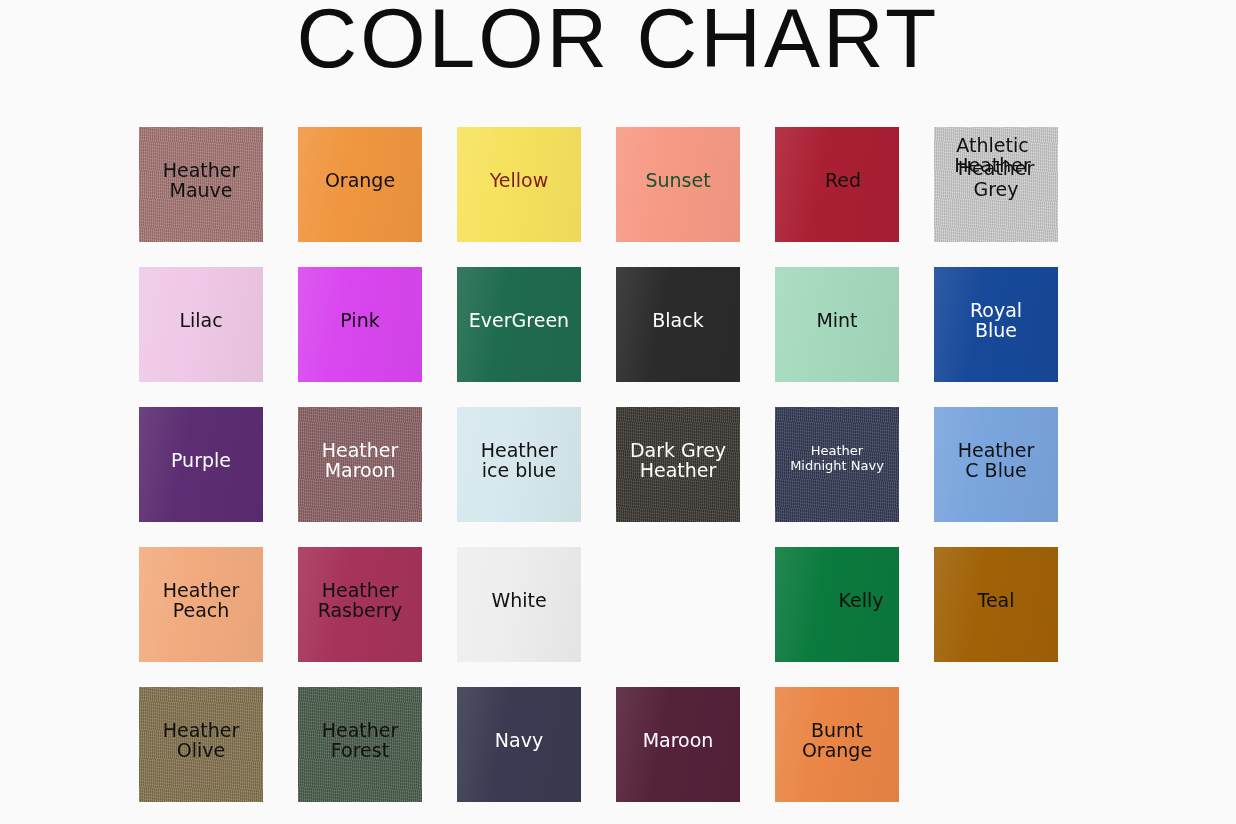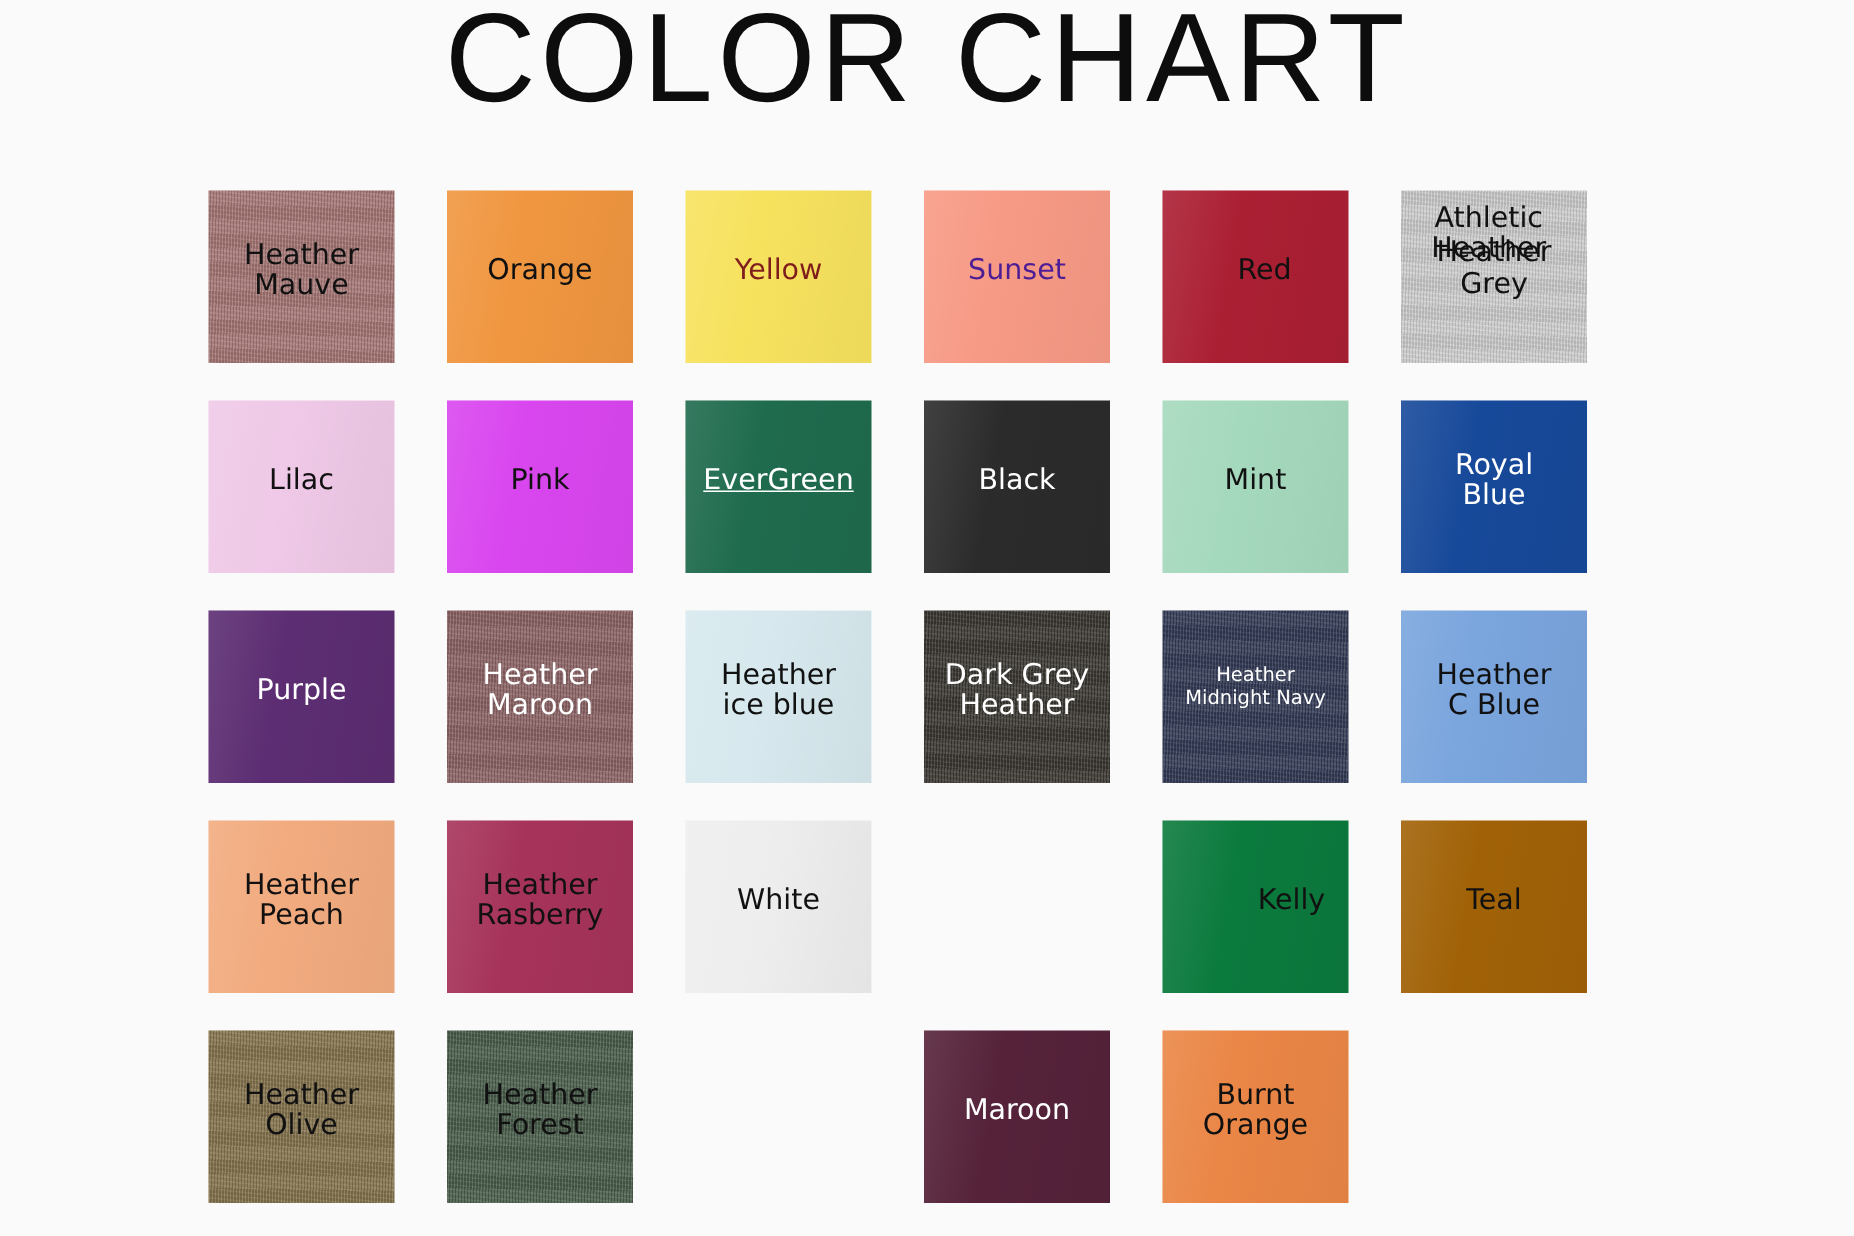--- a/index.html
+++ b/index.html
@@ -112,21 +112,21 @@
       <div class="swatch soft" style="background: rgb(240, 150, 64); grid-area: 1 / 2;">
         <div class="swatch-texture"></div>
         <div class="swatch-label bottom" style="color: rgb(17, 17, 17);">Orange</div>
       </div>
       <div class="swatch soft" style="background: rgb(247, 226, 94); grid-area: 1 / 3;">
         <div class="swatch-texture"></div>
         <div class="swatch-label bottom" style="color: #7f1d1d;">Yellow</div>
       </div>
       <div class="swatch soft" style="background: rgb(247, 154, 133); grid-area: 1 / 4;">
         <div class="swatch-texture"></div>
-        <div class="swatch-label bottom" style="color: #4c1d95;">Sunset</div>
+        <div class="swatch-label bottom" style="color: #14532d;">Sunset</div>
       </div>
       <div class="swatch soft" style="background: rgb(171, 31, 51); grid-area: 1 / 5;">
         <div class="swatch-texture"></div>
         <div class="swatch-label bottom" style="color: rgb(17, 17, 17); padding-left: 12px;">Red</div>
       </div>
       <div class="swatch heathered has-top" style="background: rgb(207, 207, 207); grid-area: 1 / 6;">
         <div class="swatch-texture"></div>
         <div class="swatch-label top" style="color: rgb(17, 17, 17);">Athletic
 Heather</div>
         <div class="swatch-label bottom" style="color: rgb(17, 17, 17);">Heather
@@ -135,21 +135,21 @@
       <div class="swatch soft" style="background: rgb(239, 201, 231); grid-area: 2 / 1;">
         <div class="swatch-texture"></div>
         <div class="swatch-label bottom" style="color: rgb(17, 17, 17);">Lilac</div>
       </div>
       <div class="swatch soft" style="background: #d946ef; grid-area: 2 / 2;">
         <div class="swatch-texture"></div>
         <div class="swatch-label bottom" style="color: rgb(17, 17, 17);">Pink</div>
       </div>
       <div class="swatch soft" style="background: rgb(31, 107, 78); grid-area: 2 / 3;">
         <div class="swatch-texture"></div>
-        <div class="swatch-label bottom" style="color: rgb(255, 255, 255); text-decoration: underline;">EverGreen</div>
+        <div class="swatch-label bottom" style="color: rgb(255, 255, 255);">EverGreen</div>
       </div>
       <div class="swatch soft" style="background: rgb(43, 43, 43); grid-area: 2 / 4;">
         <div class="swatch-texture"></div>
         <div class="swatch-label bottom" style="color: rgb(255, 255, 255);">Black</div>
       </div>
       <div class="swatch soft" style="background: rgb(165, 217, 189); grid-area: 2 / 5;">
         <div class="swatch-texture"></div>
         <div class="swatch-label bottom" style="color: rgb(17, 17, 17);">Mint</div>
       </div>
       <div class="swatch soft" style="background: rgb(23, 73, 154); grid-area: 2 / 6;">
@@ -211,20 +211,24 @@
       <div class="swatch heathered" style="background: rgb(134, 116, 79); grid-area: 5 / 1;">
         <div class="swatch-texture"></div>
         <div class="swatch-label bottom" style="color: rgb(17, 17, 17);">Heather
 Olive</div>
       </div>
       <div class="swatch heathered" style="background: rgb(74, 94, 76); grid-area: 5 / 2;">
         <div class="swatch-texture"></div>
         <div class="swatch-label bottom" style="color: rgb(17, 17, 17);">Heather
 Forest</div>
       </div>
+      <div class="swatch soft" style="background: rgb(58, 58, 82); grid-area: 5 / 3;">
+        <div class="swatch-texture"></div>
+        <div class="swatch-label bottom" style="color: rgb(255, 255, 255);">Navy</div>
+      </div>
       <div class="swatch soft" style="background: rgb(85, 34, 58); grid-area: 5 / 4;">
         <div class="swatch-texture"></div>
         <div class="swatch-label bottom" style="color: rgb(255, 255, 255);">Maroon</div>
       </div>
       <div class="swatch soft" style="background: rgb(234, 134, 70); grid-area: 5 / 5;">
         <div class="swatch-texture"></div>
         <div class="swatch-label bottom" style="color: rgb(17, 17, 17);">Burnt
 Orange</div>
       </div>
     </div>

